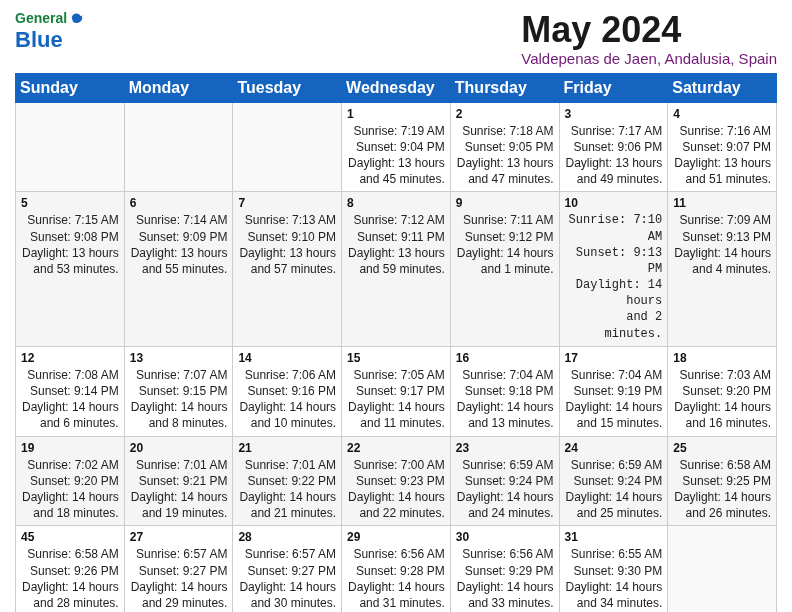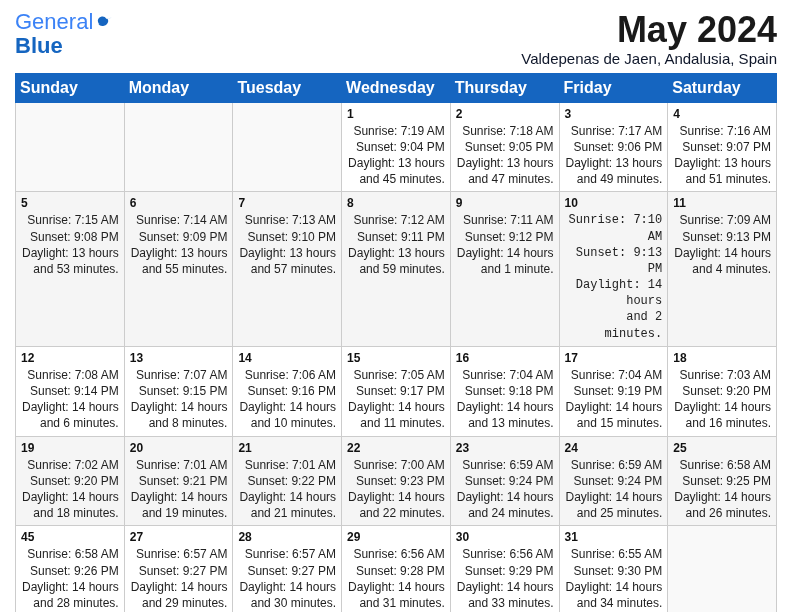--- a/index.html
+++ b/index.html
@@ -20,52 +20,51 @@
       justify-content: space-between;
       align-items: flex-start;
       margin-bottom: 6px;
     }
     .logo {
       display: flex;
       flex-direction: column;
       align-items: flex-start;
     }
     .logo-general {
-      font-size: 22px;
-      font-weight: normal;
-      color: #3b82f6;
+      font-size: 14px;
+      font-weight: bold;
+      color: #15803d;
       letter-spacing: 0;
       line-height: 1.1;
     }
     .logo-blue {
       font-size: 22px;
       font-weight: bold;
       color: #1565c0;
       letter-spacing: 0;
       line-height: 1.1;
     }
     .logo-bird {
       display: inline-block;
       width: 18px;
       height: 18px;
       margin-left: 2px;
       vertical-align: middle;
     }
     .title-area {
-      text-align: right;
     }
     .month-title {
       font-size: 36px;
       font-weight: bold;
       color: #1a1a1a;
       line-height: 1.1;
     }
     .subtitle {
       font-size: 15px;
-      color: #0f172a;
+      color: #701a75;
       font-weight: normal;
     }
     table {
       width: 100%;
       border-collapse: collapse;
       table-layout: fixed;
     }
     thead tr th {
       background: #1565c0;
       color: #fff;

